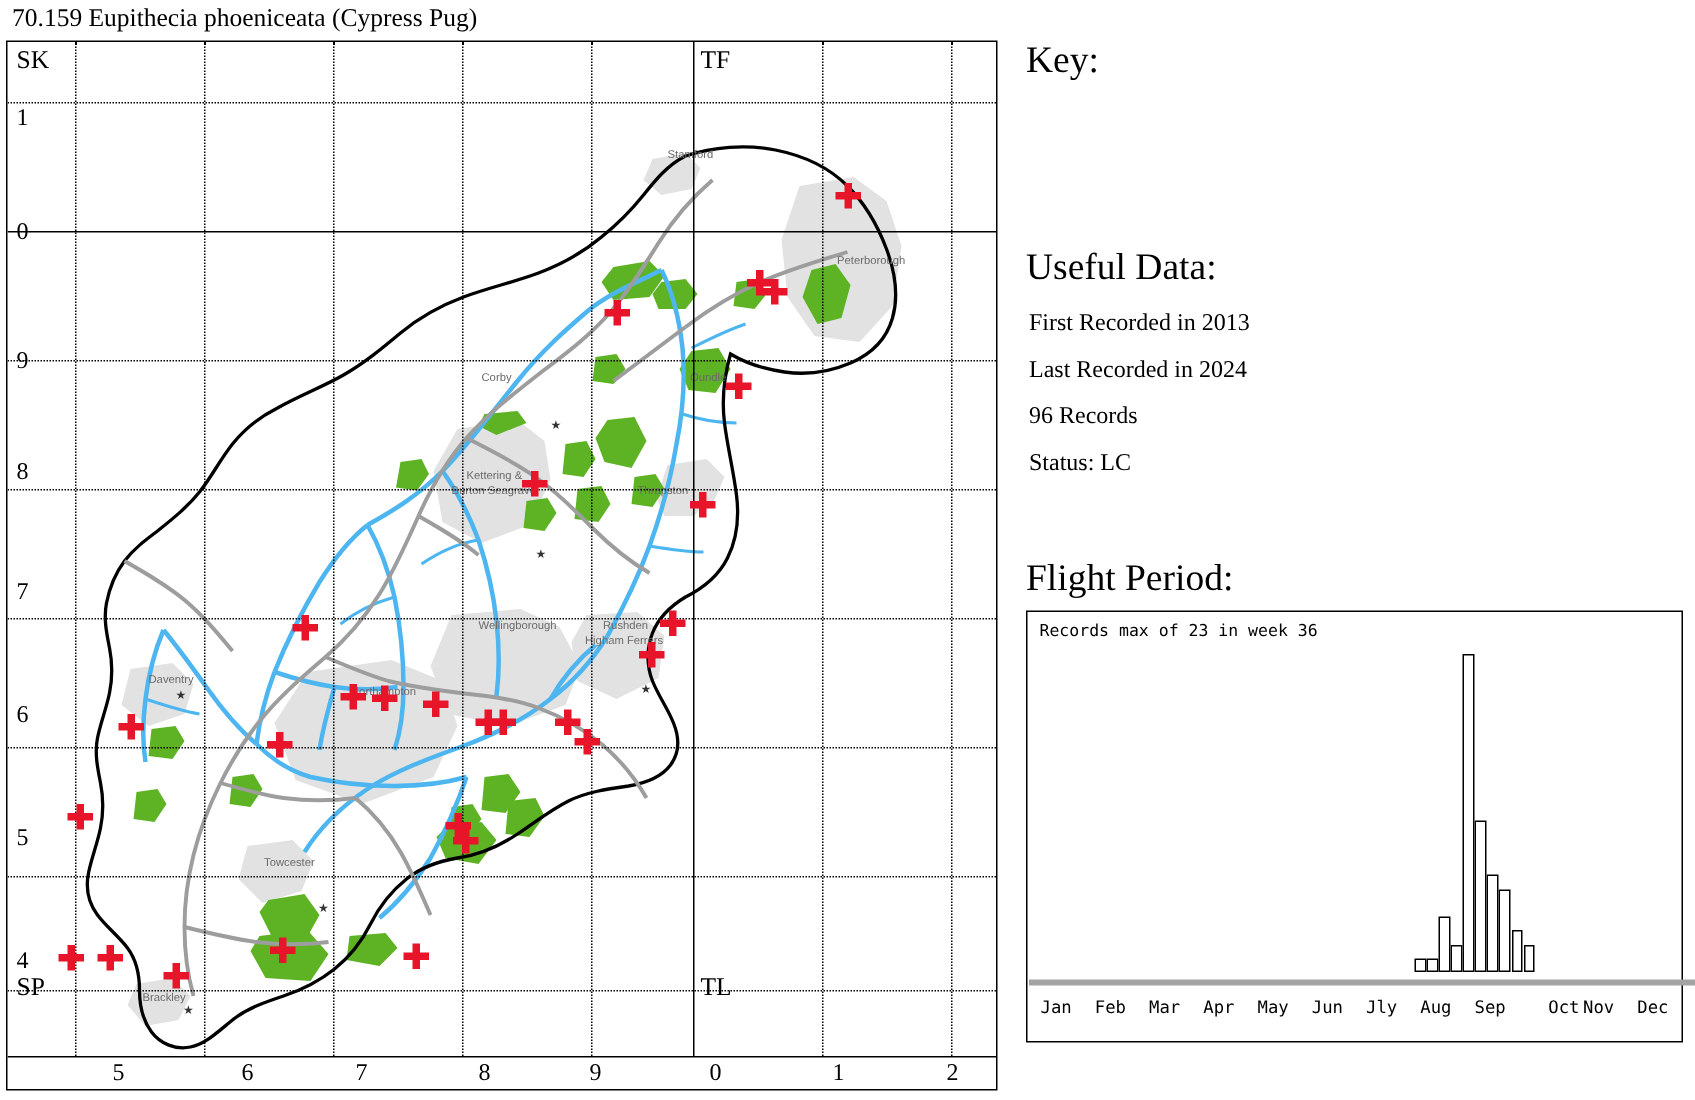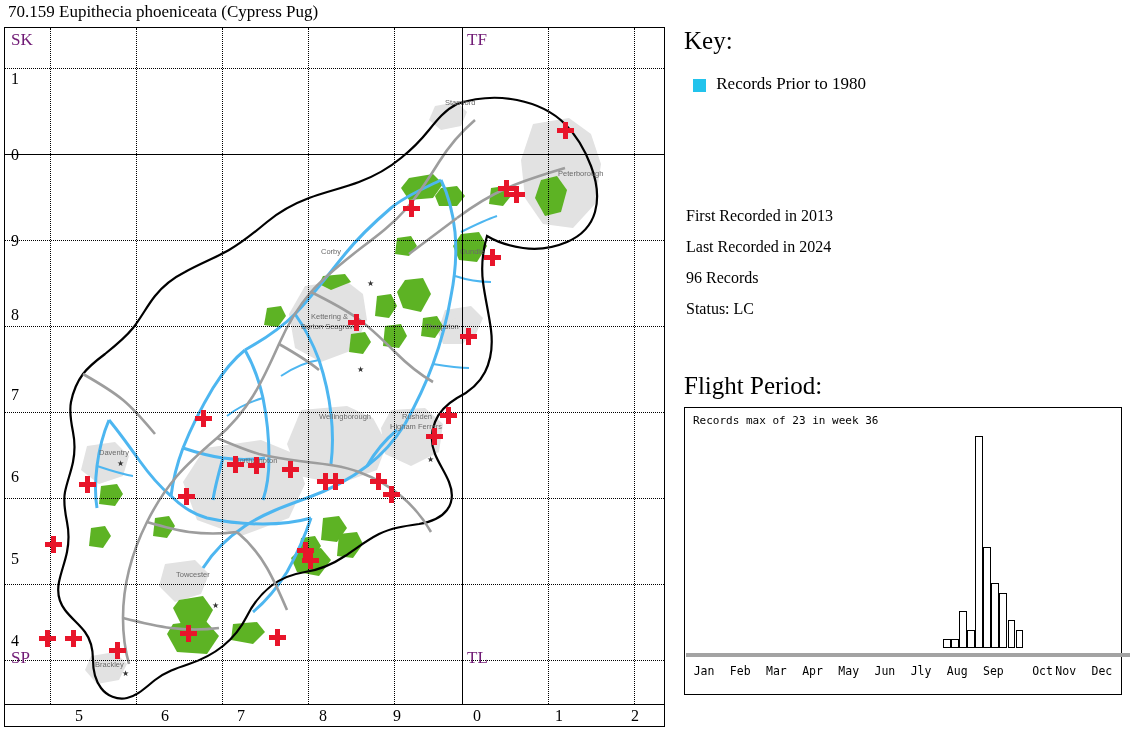--- a/index.html
+++ b/index.html
@@ -76,21 +76,21 @@
   }
   .gl-v-solid {
     position: absolute;
     top: 0;
     height: 676px;
     width: 0;
     border-left: 1px solid #000;
   }
   .sqlabel {
     position: absolute;
-    color: #701a75;
+    color: #000000;
     font-size: 17px;
     font-family: "Liberation Serif", serif;
   }
   .ytick {
     position: absolute;
     left: 6px;
     font-size: 16px;
     font-family: "Liberation Serif", serif;
     color: #000;
   }
@@ -503,25 +503,22 @@
       <div class="xtick" style="left:468px">0</div>
       <div class="xtick" style="left:550px">1</div>
       <div class="xtick" style="left:626px">2</div>
     </div>
   </div>
 
   <div id="right">
 
     <div id="key-head" class="section-head">Key:</div>
 
-    <div class="key-row" style="top:46px">
-      <span class="key-sym"><span class="sq-blue"></span></span>
-      <span class="key-label">Records Prior to 1980</span>
-    </div>
-
+
+    <div id="useful-head" class="section-head">Useful Data:</div>
     <div class="useful-row" style="top:180px">First Recorded in 2013</div>
     <div class="useful-row" style="top:211px">Last Recorded in 2024</div>
     <div class="useful-row" style="top:242px">96 Records</div>
     <div class="useful-row" style="top:273px">Status: LC</div>
 
     <div id="flight-head" class="section-head">Flight Period:</div>
 
     <div id="flight-box">
       <div id="flight-note">Records max of 23 in week 36</div>
 

